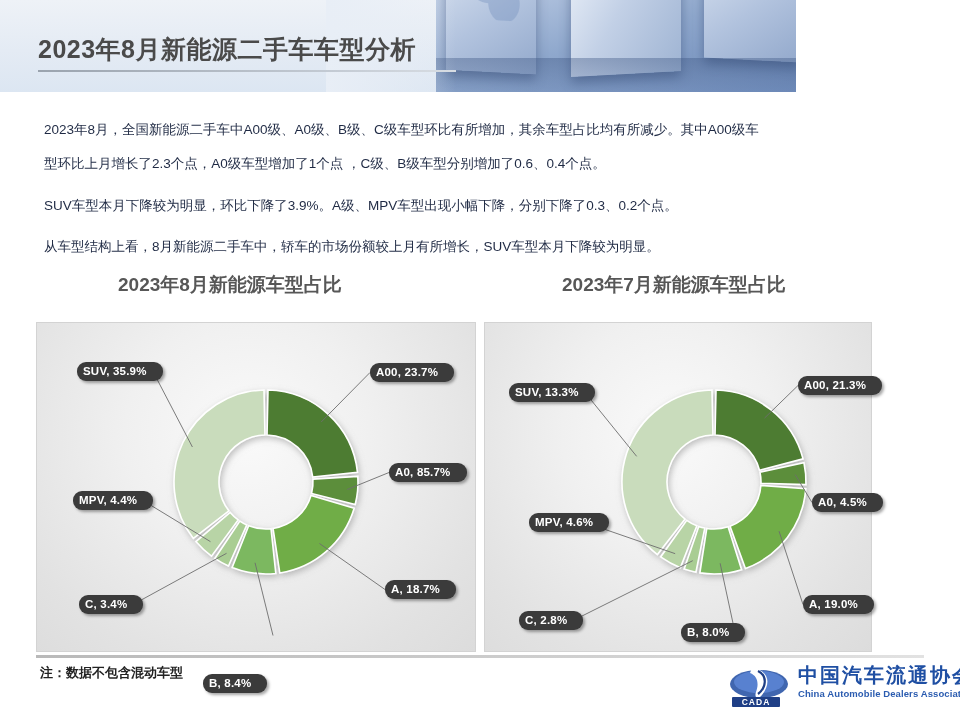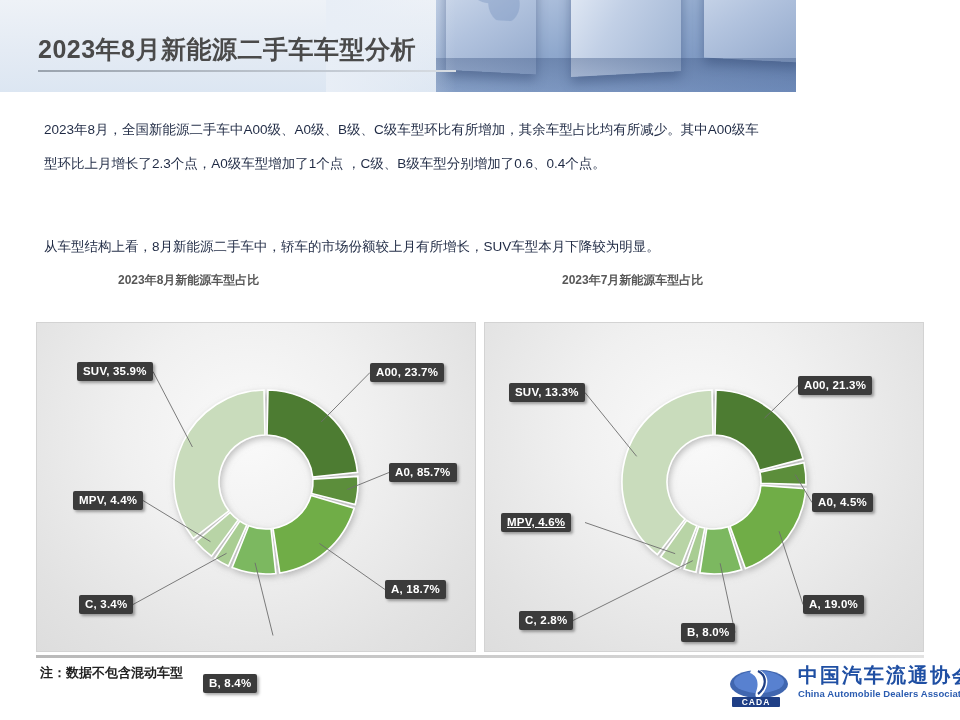--- a/index.html
+++ b/index.html
@@ -55,42 +55,42 @@
   
   .para{
     position:absolute;left:44px;width:880px;
     font-size:13.5px;color:#1f2a44;line-height:1.5;white-space:nowrap;
   }
   .p1{top:120px;} .p2{top:154px;} .p3{top:196px;} .p4{top:237px;}
 
   
   .chart-title{
     position:absolute;top:272px;
-    font-size:12px;font-weight:bold;color:#575757;white-space:nowrap;
+    font-size:19px;font-weight:bold;color:#575757;white-space:nowrap;
   }
   .ct-left{left:118px;}
   .ct-right{left:562px;}
 
   
   .panel{
     position:absolute;top:322px;height:330px;
     background:radial-gradient(ellipse at 48% 34%, #fafafa 0%, #f0f0f0 38%, #e2e2e2 78%, #dcdcdc 100%);
     border:1px solid #d3d3d3;
     box-sizing:border-box;
   }
   .panel-left{left:36px;width:440px;}
-  .panel-right{left:484px;width:440px;}
+  .panel-right{left:484px;width:388px;}
   .panel svg{position:absolute;left:0;top:0;}
 
   .lbl{
     position:absolute;
     background:#3b3b3b;color:#ffffff;
     font-size:11.5px;font-weight:bold;
-    padding:3px 6px 4px 6px;
-    border-radius:2px;
+    padding:3px 16px 4px 6px;
+    border-radius:9px;
     white-space:nowrap;
     box-shadow:2px 2px 3px rgba(0,0,0,.35);
     letter-spacing:.2px;
   }
 
   
   .foot-rule{
     position:absolute;left:36px;top:655px;width:888px;height:3px;
     background:linear-gradient(90deg,#b9b9b9,#cfcfcf 60%,#e2e2e2);
   }
@@ -125,20 +125,21 @@
       <div class="cube c3"></div>
       <div class="shade"></div>
     </div>
     <div class="hdr-fade"></div>
     <div class="title">2023年8月新能源二手车车型分析</div>
     <div class="title-rule"></div>
   </div>
 
   <div class="para p1">2023年8月，全国新能源二手车中A00级、A0级、B级、C级车型环比有所增加，其余车型占比均有所减少。其中A00级车</div>
   <div class="para p2">型环比上月增长了2.3个点，A0级车型增加了1个点 ，C级、B级车型分别增加了0.6、0.4个点。</div>
+  <div class="para p3">SUV车型本月下降较为明显，环比下降了3.9%。A级、MPV车型出现小幅下降，分别下降了0.3、0.2个点。</div>
   <div class="para p4">从车型结构上看，8月新能源二手车中，轿车的市场份额较上月有所增长，SUV车型本月下降较为明显。</div>
 
   <div class="chart-title ct-left">2023年8月新能源车型占比</div>
   <div class="chart-title ct-right">2023年7月新能源车型占比</div>
 
   <div class="panel panel-left" id="panel-left">
       <svg width="440" height="330" viewBox="0 0 440 330">
         <defs>
           <filter id="panel-left-sh" x="-30%" y="-30%" width="160%" height="160%">
             <feDropShadow dx="1.5" dy="2.5" stdDeviation="3" flood-color="#8a8a8a" flood-opacity="0.55"></feDropShadow>
@@ -209,21 +210,21 @@
           <line x1="88" y1="297.5" x2="207.74141723737338" y2="237.67860356491184" stroke="#6d6d6d" stroke-width="0.9"></line>
           <line x1="100" y1="199.5" x2="190.18658640106295" y2="230.66427928053034" stroke="#6d6d6d" stroke-width="0.9"></line>
           <line x1="100" y1="69.5" x2="151.648664183291" y2="133.32859864809262" stroke="#6d6d6d" stroke-width="0.9"></line>
         </g>
       </svg>
       <div class="lbl" style="left: 313px; top: 53px;">A00, 21.3%</div>
       <div class="lbl" style="left: 327px; top: 170px;">A0, 4.5%</div>
       <div class="lbl" style="left: 318px; top: 272px;">A, 19.0%</div>
       <div class="lbl" style="left: 196px; top: 300px;">B, 8.0%</div>
       <div class="lbl" style="left: 34px; top: 288px;">C, 2.8%</div>
-      <div class="lbl" style="left: 16px; top: 190px; text-decoration: underline;">MPV, 4.6%</div>
+      <div class="lbl" style="left: 44px; top: 190px;">MPV, 4.6%</div>
       <div class="lbl" style="left: 24px; top: 60px;">SUV, 13.3%</div>
     </div>
 
   <div class="foot-rule"></div>
   <div class="note">注：数据不包含混动车型</div>
   <div class="logo">
     <svg class="logo-mark" viewBox="0 0 62 44">
       <ellipse cx="31" cy="20" rx="29" ry="14" fill="#2b55a6" opacity="0.9"></ellipse>
       <ellipse cx="31" cy="18" rx="25" ry="11" fill="#5d86d6" opacity="0.85"></ellipse>
       <path d="M24 4 C40 6, 44 18, 34 31 C30 36, 26 34, 28 28 C31 20, 30 12, 22 9 Z" fill="#ffffff"></path>

